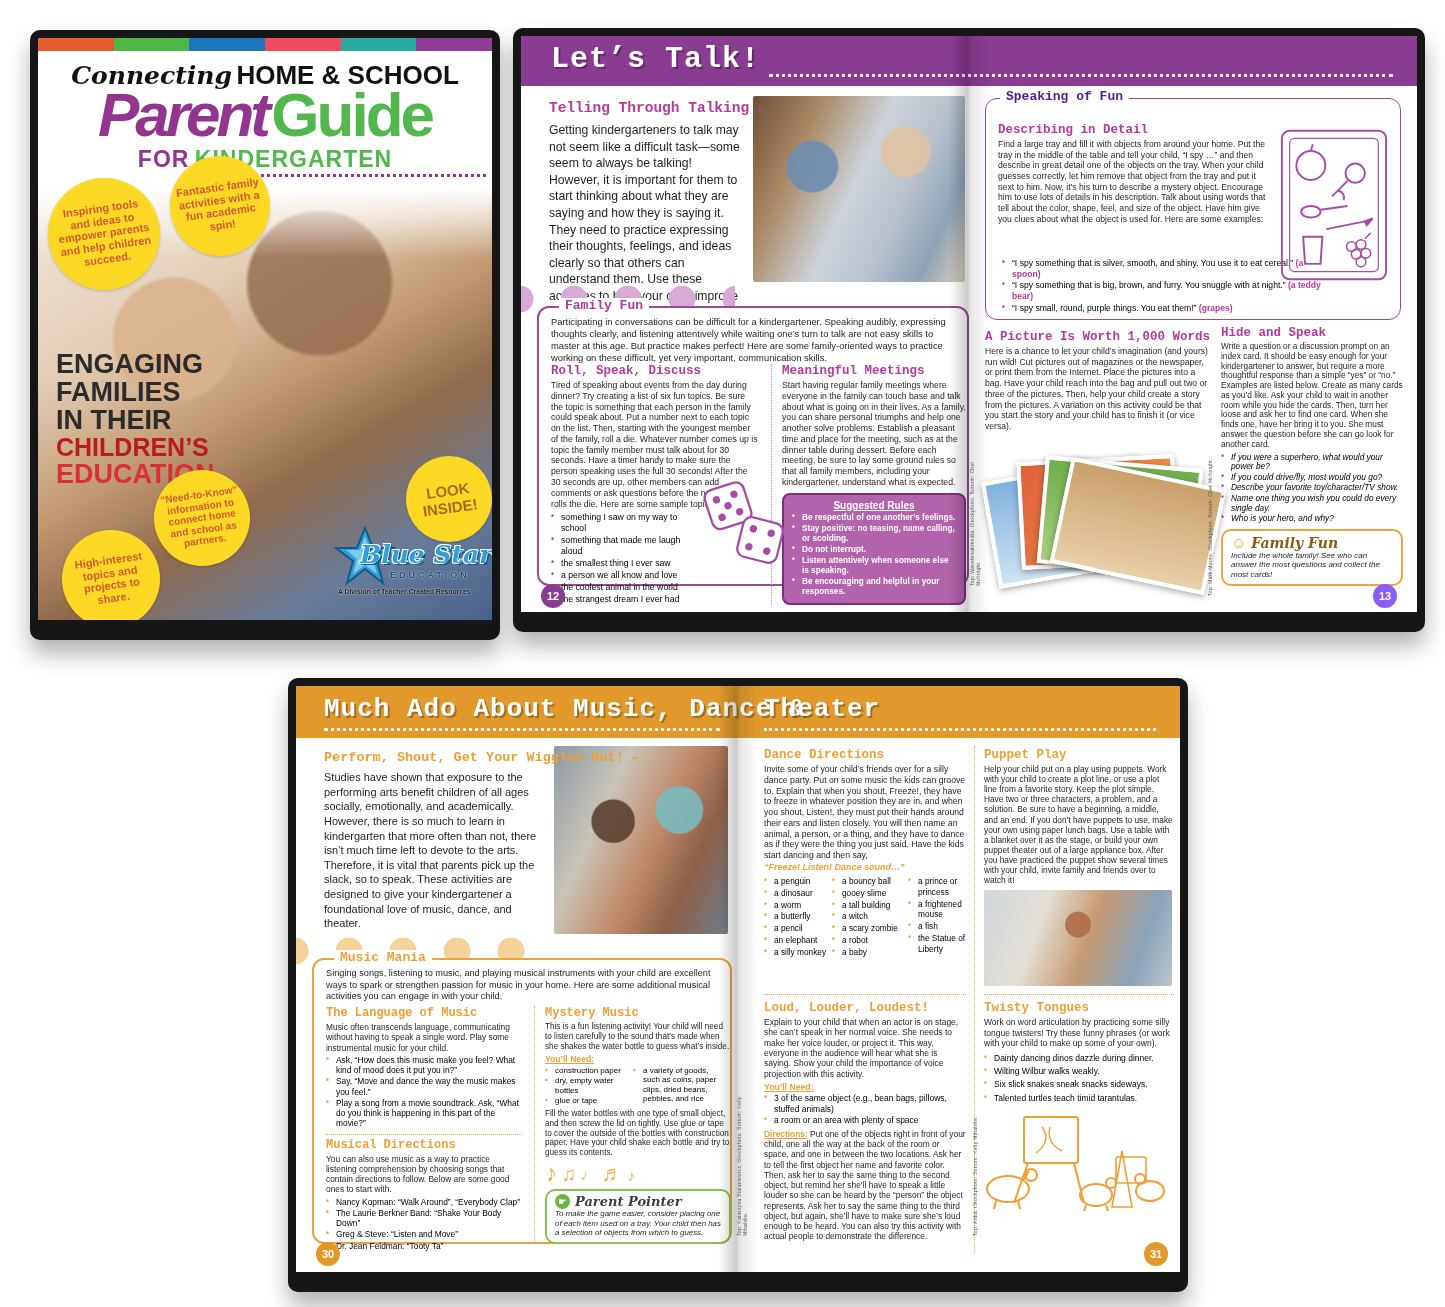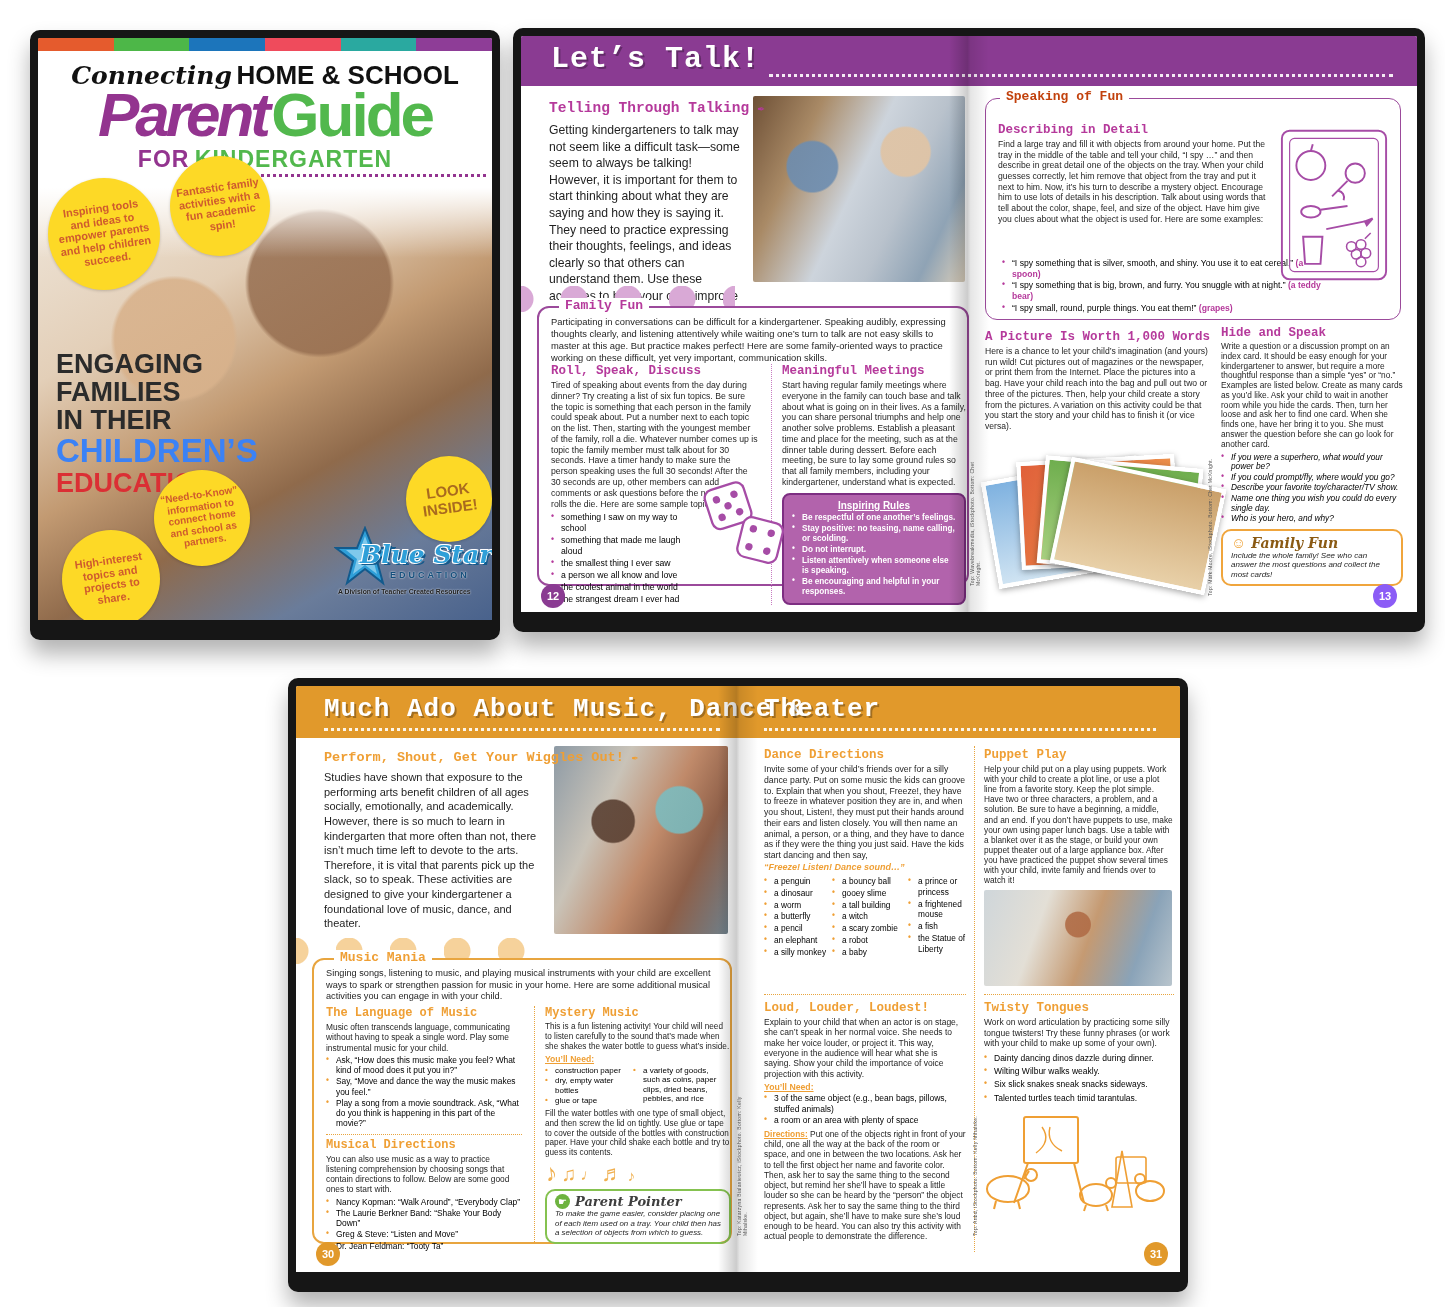--- a/index.html
+++ b/index.html
@@ -83,21 +83,21 @@
       <span style="font-size:11px;color:#cf5b2e;width:84px;">High-interest topics and projects to share.</span>
     </div>
     <div class="bubble" style="left:368px;top:418px;width:86px;height:86px;">
       <span style="font-size:15px;color:#a96a1f;width:72px;font-weight:900;">LOOK INSIDE!</span>
     </div>
 
     <div style="position:absolute;left:18px;top:312px;z-index:3;line-height:1.04;">
       <div style="font-size:27px;font-weight:900;color:#2b2b2b;">ENGAGING</div>
       <div style="font-size:27px;font-weight:900;color:#2b2b2b;">FAMILIES</div>
       <div style="font-size:27px;font-weight:900;color:#2b2b2b;">IN THEIR</div>
-      <div style="font-size:33px;font-weight:900;color:#3b82f6;">CHILDREN’S</div>
+      <div style="font-size:25px;font-weight:900;color:#b91c1c;">CHILDREN’S</div>
       <div style="font-size:27px;font-weight:900;color:#db2f34;">EDUCATION</div>
     </div>
 
     <div style="position:absolute;left:296px;top:488px;width:156px;height:90px;z-index:4;">
       <svg width="62" height="62" viewBox="0 0 62 62" style="position:absolute;left:0;top:0;">
         <polygon points="31,2 39,22 60,22 43,35 49,57 31,43 13,57 19,35 2,22 23,22" fill="#2f9fd8" stroke="#135a8c" stroke-width="2"></polygon>
         <polygon points="31,10 36,24 50,24 39,33 43,48 31,39 19,48 23,33 12,24 26,24" fill="#7fc9ec"></polygon>
       </svg>
       <div class="script" style="position:absolute;left:26px;top:14px;font-size:25px;color:#2f9fd8;
            text-shadow:-1px -1px 0 #fff,1px -1px 0 #fff,-1px 1px 0 #fff,2px 2px 0 #135a8c;white-space:nowrap;">Blue Star</div>
@@ -163,37 +163,37 @@
               <circle cx="58" cy="80" r="4"></circle>
               <circle cx="78" cy="80" r="4"></circle>
             </g>
         </g>
       </svg>
 
       <div style="position:absolute;left:232px;top:56px;width:184px;border-left:1px dotted #c77cc1;padding-left:10px;">
         <div class="mono" style="font-size:12.5px;color:#b5399b;margin-bottom:2px;">Meaningful Meetings</div>
         <div class="bodytxt" style="font-size:8.7px;line-height:1.24;">Start having regular family meetings where everyone in the family can touch base and talk about what is going on in their lives. As a family, you can share personal triumphs and help one another solve problems. Establish a pleasant time and place for the meeting, such as at the dinner table during dessert. Before each meeting, be sure to lay some ground rules so that all family members, including your kindergartener, understand what is expected.</div>
         <div style="margin-top:5px;background:#b263ac;border:2px solid #7d2e82;border-radius:8px;padding:5px 8px;color:#fff;">
-          <div style="text-align:center;font-size:10px;font-weight:700;text-decoration:underline;margin-bottom:2px;">Inspiring Rules</div>
+          <div style="text-align:center;font-size:10px;font-weight:700;text-decoration:underline;margin-bottom:2px;">Suggested Rules</div>
           <ul style="font-size:8.2px;font-weight:700;line-height:1.22;--acc:#fff;">
               <li>Be respectful of one another’s feelings.</li>
               <li>Stay positive: no teasing, name calling, or scolding.</li>
               <li>Do not interrupt.</li>
               <li>Listen attentively when someone else is speaking.</li>
               <li>Be encouraging and helpful in your responses.</li>
             </ul>
         </div>
       </div>
     </div>
 
     <div class="page-circle" style="left:20px;top:548px;background:#8a3b92;">12</div>
     <div class="vert-credit" style="left:448px;top:400px;height:150px;">Top: Wavebreakmedia, iStockphoto. Bottom: Chet McKnight.</div>
 
     <div class="boxed" style="left:464px;top:62px;width:414px;height:220px;--bx:#9b4a9b;border-width:1.5px;">
-      <div class="legend mono" style="color:#c2410c;left:14px;">Speaking of Fun</div>
+      <div class="legend mono" style="color:#4c1d95;left:14px;">Speaking of Fun</div>
       <div class="mono" style="position:absolute;left:12px;top:24px;font-size:12.5px;color:#b5399b;">Describing in Detail</div>
       <div class="bodytxt" style="position:absolute;left:12px;top:40px;width:268px;font-size:8.6px;line-height:1.24;">Find a large tray and fill it with objects from around your home. Put the tray in the middle of the table and tell your child, “I spy …” and then describe in great detail one of the objects on the tray. When your child guesses correctly, let him remove that object from the tray and put it next to him. Now, it’s his turn to describe a mystery object. Encourage him to use lots of details in his description. Talk about using words that tell about the color, shape, feel, and size of the object. Have him give you clues about what the object is used for. Here are some examples:</div>
       <ul style="position:absolute;left:16px;top:158px;width:330px;font-size:8.6px;line-height:1.24;">
         <li><span>“I spy something that is silver, smooth, and shiny. You use it to eat cereal.”</span> <span style="color:#b5399b;font-weight:700;">(a spoon)</span></li>
         <li><span>“I spy something that is big, brown, and furry. You snuggle with at night.”</span> <span style="color:#b5399b;font-weight:700;">(a teddy bear)</span></li>
         <li><span>“I spy small, round, purple things. You eat them!”</span> <span style="color:#b5399b;font-weight:700;">(grapes)</span></li>
       </ul>
       <svg viewBox="0 0 120 170" width="116" height="164" style="position:absolute;right:8px;top:24px;" fill="none" stroke="#a64ca6" stroke-width="2">
         <rect x="6" y="8" width="108" height="154" rx="8"></rect>
         <rect x="14" y="16" width="92" height="138" rx="5" stroke-width="1.2"></rect>
@@ -228,21 +228,21 @@
       <div class="stackp" style="left:40px;top:14px;transform:rotate(-3deg);background:linear-gradient(120deg,#e0603a,#f0a050);"></div>
       <div class="stackp" style="left:62px;top:18px;transform:rotate(5deg);background:linear-gradient(#6fae4e,#a8d080);"></div>
       <div class="stackp" style="left:80px;top:28px;transform:rotate(12deg);background:linear-gradient(#caa06a,#e8d0a8);"></div>
     </div>
 
     <div style="position:absolute;left:700px;top:290px;width:182px;">
       <div class="mono" style="font-size:12.5px;color:#b5399b;margin-bottom:2px;">Hide and Speak</div>
       <div class="bodytxt" style="font-size:8.3px;line-height:1.18;">Write a question or a discussion prompt on an index card. It should be easy enough for your kindergartener to answer, but require a more thoughtful response than a simple “yes” or “no.” Examples are listed below. Create as many cards as you’d like. Ask your child to wait in another room while you hide the cards. Then, turn her loose and ask her to find one card. When she finds one, have her bring it to you. She must answer the question before she can go look for another card.</div>
       <ul style="font-size:8.3px;line-height:1.16;font-style:italic;margin-top:3px;">
           <li>If you were a superhero, what would your power be?</li>
-          <li>If you could prompt/fly, where would you go?</li>
+          <li>If you could drive/fly, most would you go?</li>
           <li>Describe your favorite toy/character/TV show.</li>
           <li>Name one thing you wish you could do every single day.</li>
           <li>Who is your hero, and why?</li>
         </ul>
       <div style="margin-top:5px;border:2px solid #f0a53c;border-radius:10px;padding:4px 8px;">
         <div style="display:flex;align-items:center;gap:5px;">
           <span style="color:#f0a53c;font-size:15px;line-height:1;">☺</span>
           <span class="script" style="font-size:14px;color:#8a5a14;">Family Fun</span>
         </div>
         <div class="bodytxt" style="font-size:8px;font-style:italic;line-height:1.2;">Include the whole family! See who can answer the most questions and collect the most cards!</div>

